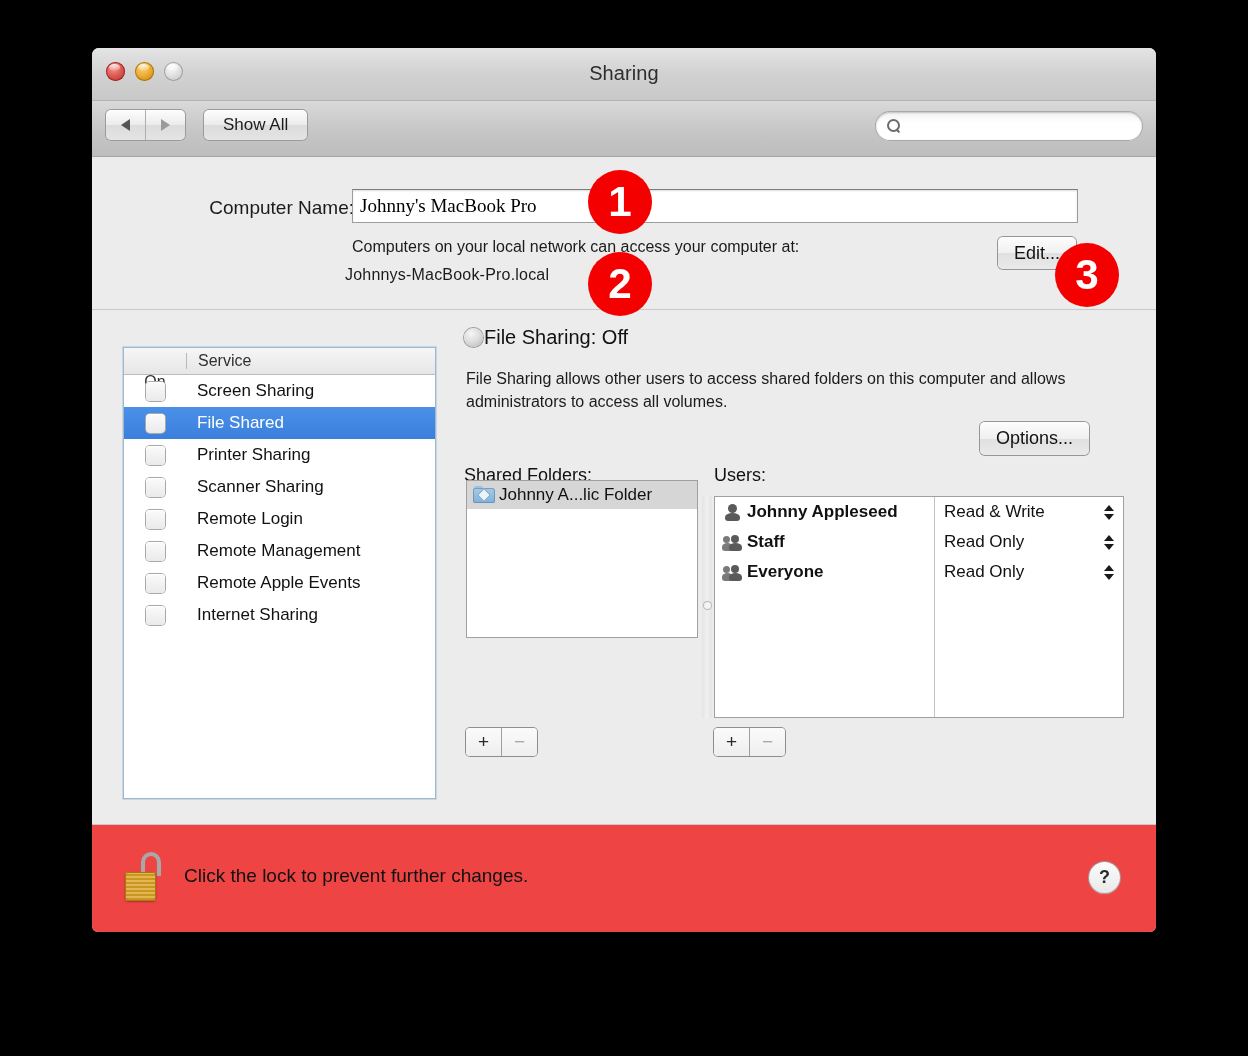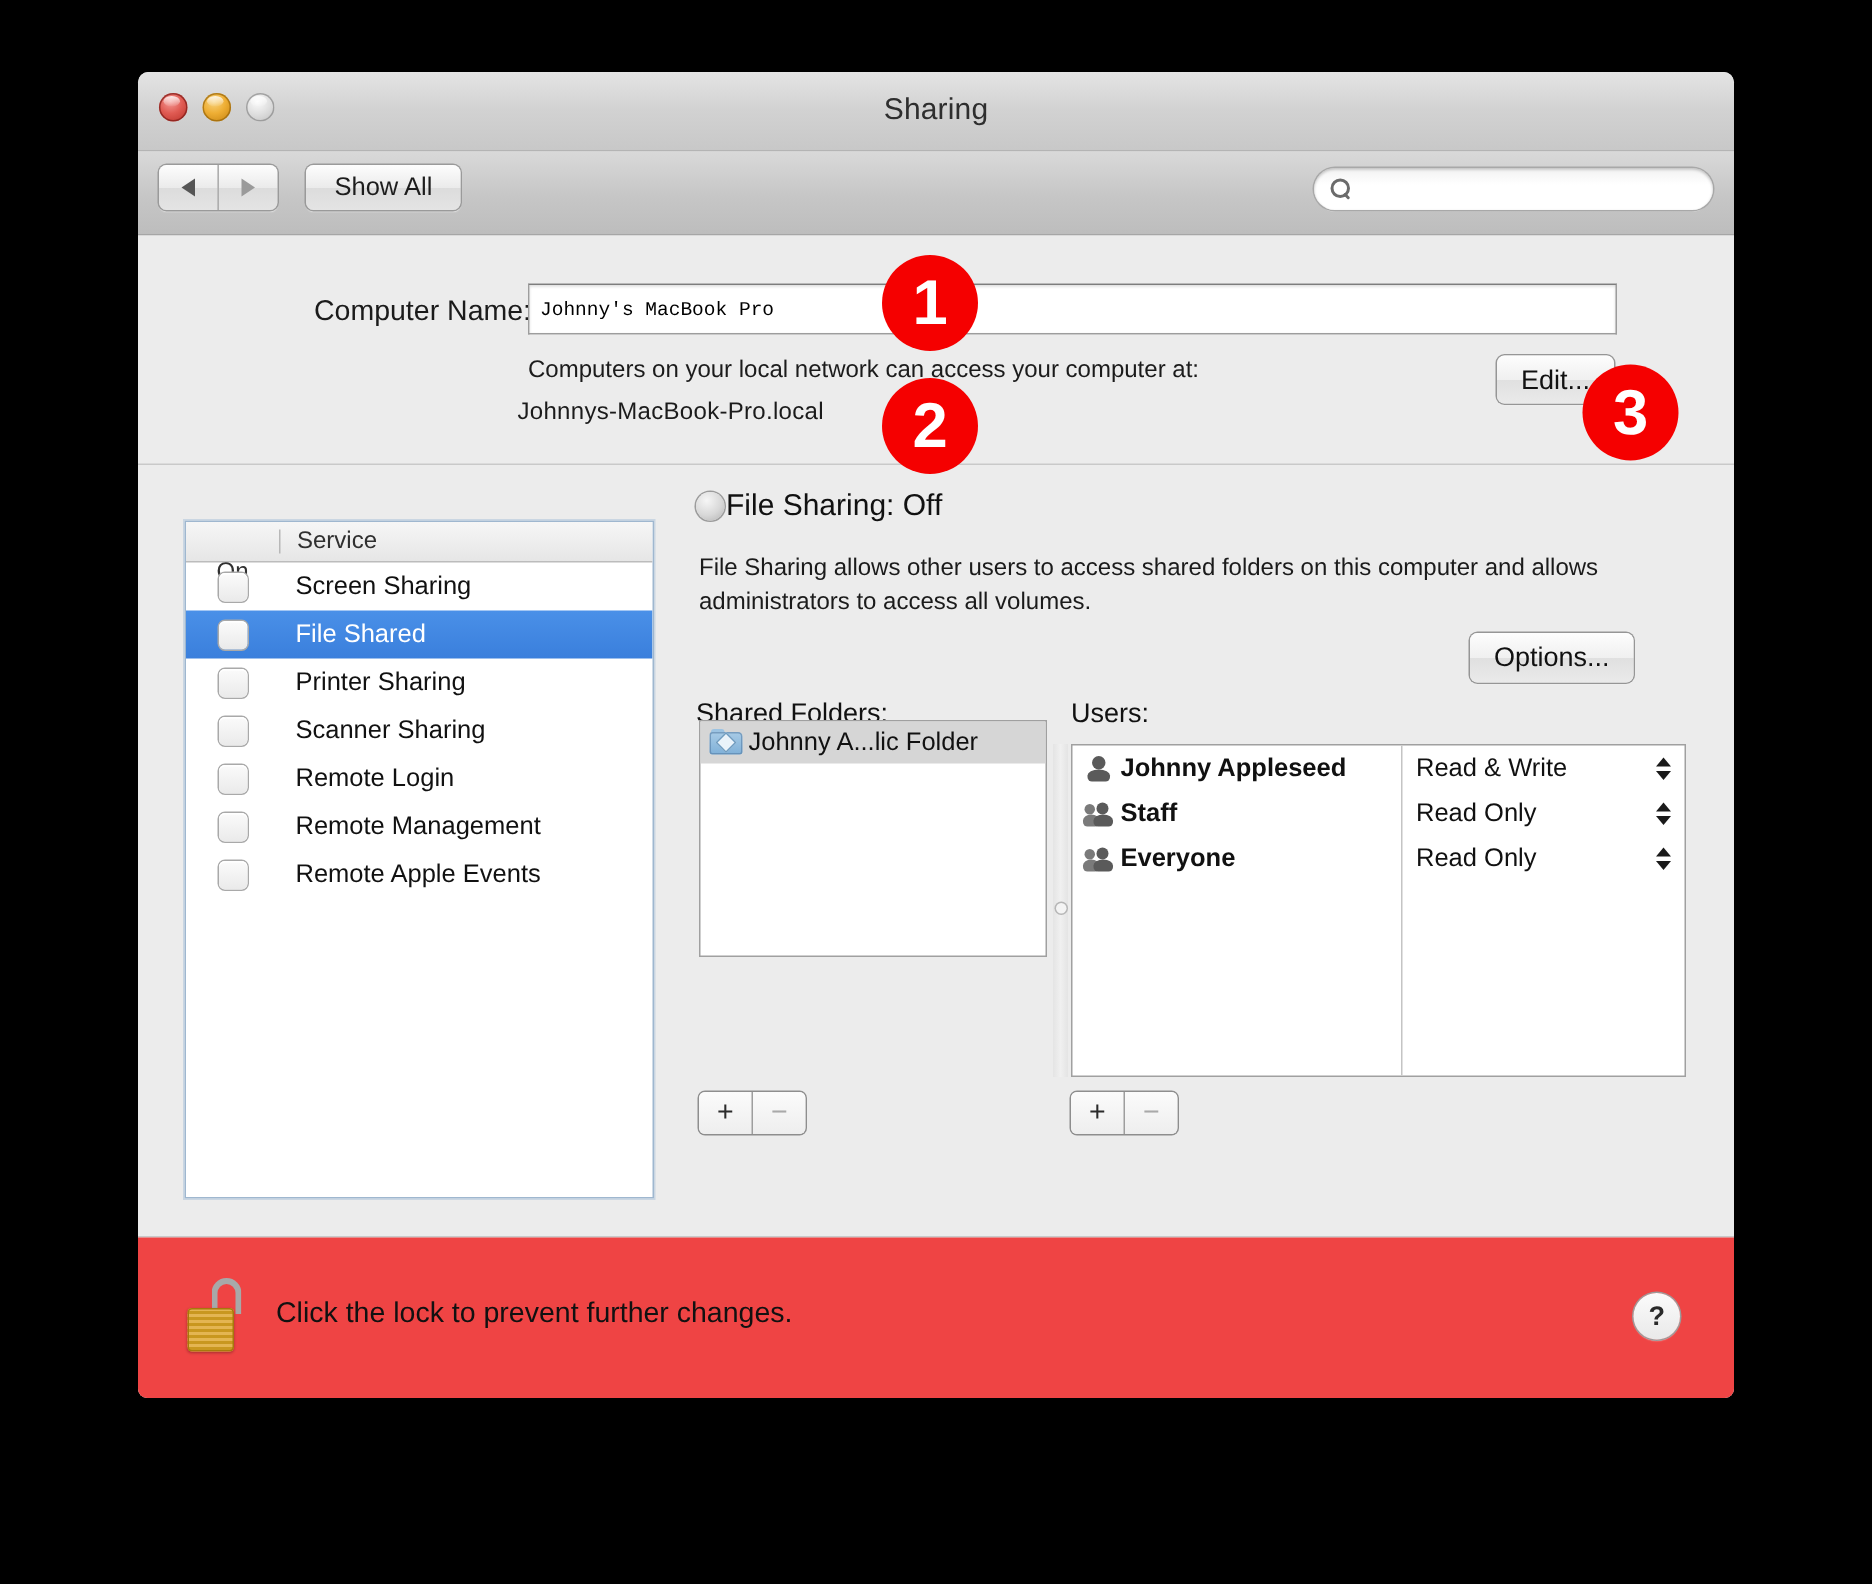--- a/index.html
+++ b/index.html
@@ -190,22 +190,22 @@
     background: #ffffff;
     border: 1px solid #9d9d9d;
     border-top-color: #7d7d7d;
     box-shadow: inset 0 1px 2px rgba(0,0,0,0.14);
     box-sizing: border-box;
     display: flex;
     align-items: center;
   }
   .cn-input {
     border: 0; outline: 0; background: transparent;
-    font-family: Liberation Mono, monospace;
-    font-size: 13px;
+    font-family: Liberation Serif, serif;
+    font-size: 19px;
     color: #000;
     padding: 0 7px;
     width: 100%;
   }
   .cn-note1 {
     position: absolute;
     left: 260px;
     top: 81px;
     font-size: 16px;
     color: #1b1b1b;
@@ -640,20 +640,26 @@
                 <span class="svc-cb"></span>
               </div>
               <div class="svc-name">Remote Management</div>
             </div>
             <div class="svc-row">
               <div class="svc-cb-cell">
                 <span class="svc-cb"></span>
               </div>
               <div class="svc-name">Remote Apple Events</div>
             </div>
+            <div class="svc-row">
+              <div class="svc-cb-cell">
+                <span class="svc-cb"></span>
+              </div>
+              <div class="svc-name">Internet Sharing</div>
+            </div>
           </div>
       </div>
 
       <div class="detail">
 
         <div class="status-row">
           <span class="status-orb"></span>
           <span class="status-text">File Sharing: Off</span>
         </div>
 

